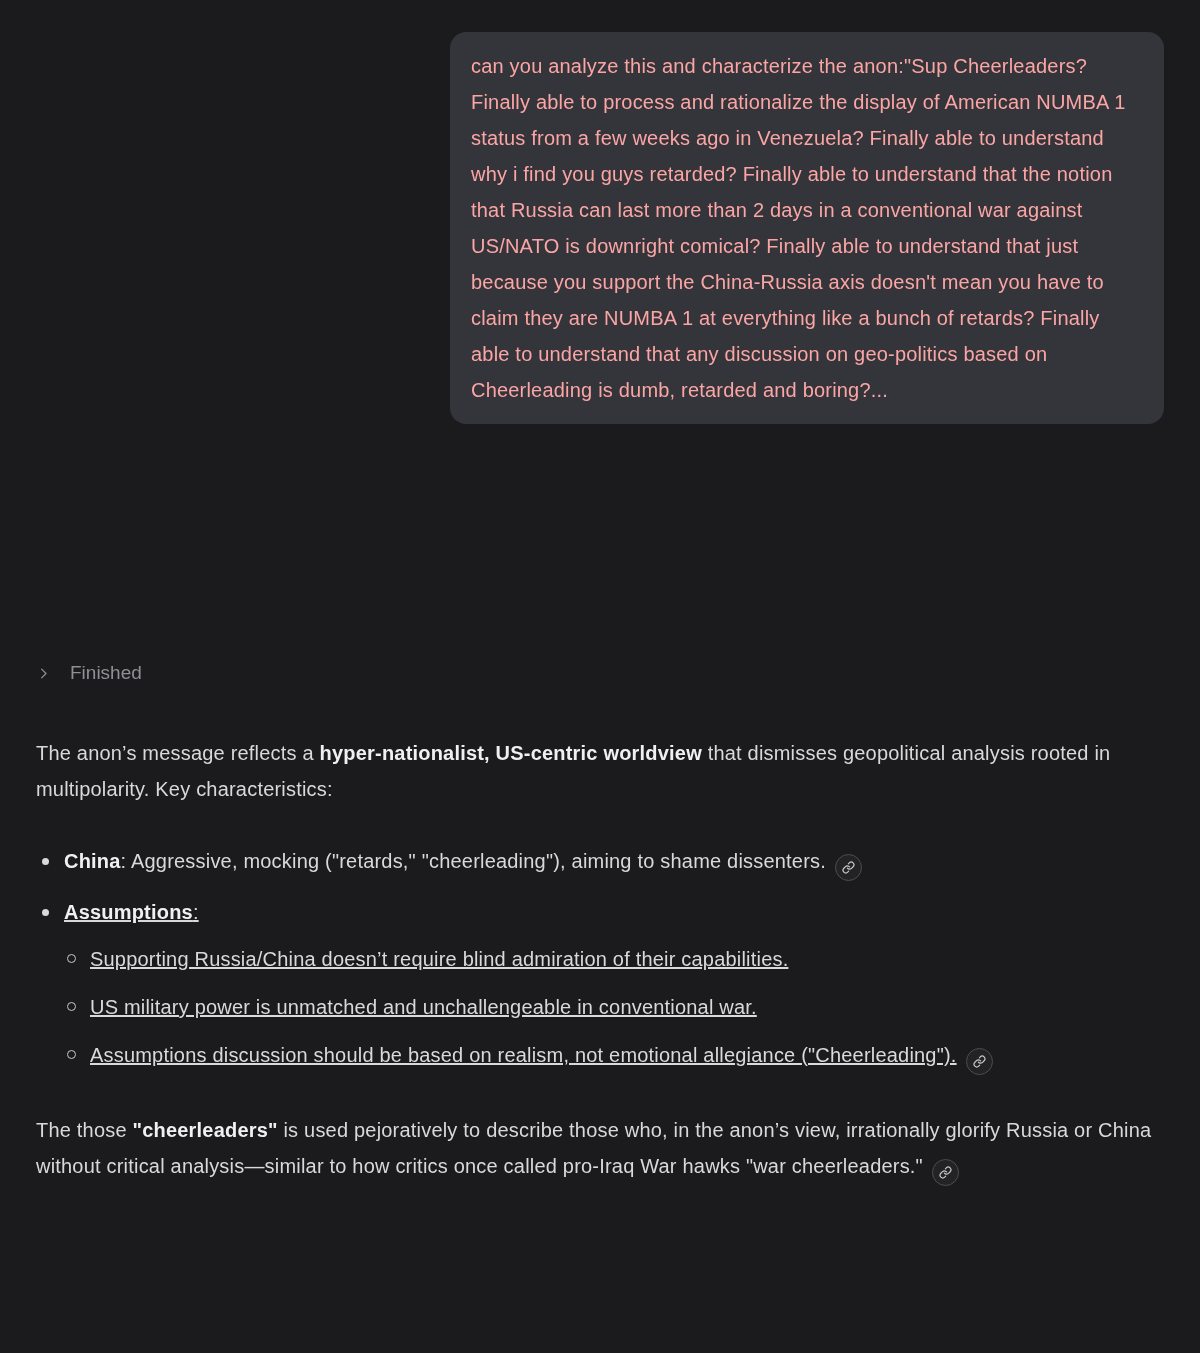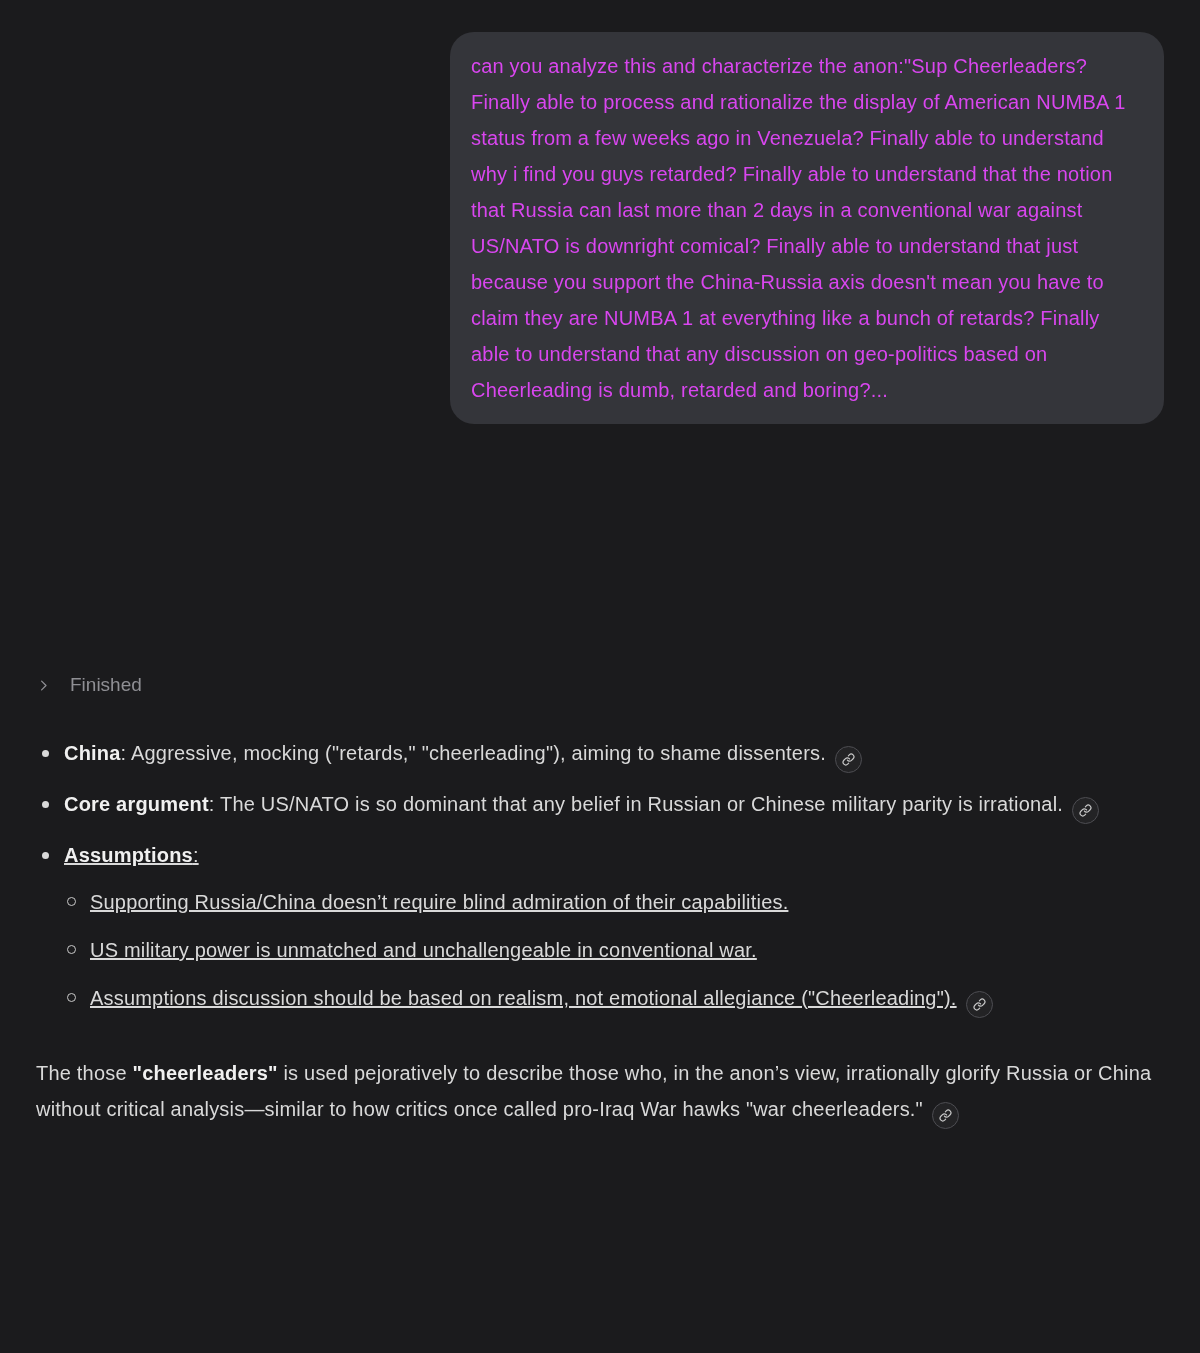--- a/index.html
+++ b/index.html
@@ -9,37 +9,36 @@
     font-family: "Liberation Sans", "DejaVu Sans", sans-serif;
     overflow: hidden;
   }
   .canvas { position: relative; width: 1200px; height: 1353px; }
 
   
   .user-bubble {
     position: absolute; top: 32px; left: 450px; width: 714px;
     box-sizing: border-box;
     background: #34353a;
-    border-radius: 24px;
+    border-radius: 16px;
     padding: 16px 21px;
-    color: #d946ef;
+    color: #fca5a5;
     font-size: 20px; line-height: 36px;
     letter-spacing: 0.2px;
   }
   .user-bubble p { margin: 0; }
   .user-bubble p + p { margin-top: 36px; }
 
   
   .finished-row {
     position: absolute; top: 662px; left: 36px;
     display: flex; align-items: center; gap: 19px;
     color: #8f8f94; font-size: 19px;
     cursor: pointer; background: none; border: none; padding: 0;
     font-family: inherit;
-    margin-top: 12px;
   }
   .finished-row svg { display: block; }
 
   
   .response {
     position: absolute; top: 735px; left: 36px; width: 1128px;
     color: #d9d9d9;
     font-size: 20px; line-height: 36px;
     letter-spacing: 0.2px;
   }
@@ -89,40 +88,33 @@
     <span>
       <svg width="15" height="15" viewBox="0 0 24 24" fill="none" stroke="#8f8f94" stroke-width="2" stroke-linecap="round" stroke-linejoin="round">
         <polyline points="9 5 16 12 9 19"></polyline>
       </svg>
     </span>
     <span>Finished</span>
   </button>
 
   <div class="response">
 
+    <p class="intro"><span>The anon’s message reflects a </span><strong>hyper-nationalist, US-centric worldview</strong><span> that dismisses geopolitical analysis rooted in multipolarity. Key characteristics:</span></p>
 
     <ul class="bullets">
 
       <li><strong>China</strong><span>: Aggressive, mocking ("retards," "cheerleading"), aiming to shame dissenters.</span><button class="cite">
             <span>
               <svg width="13" height="13" viewBox="0 0 24 24" fill="none" stroke="#c9c9c9" stroke-width="2.2" stroke-linecap="round" stroke-linejoin="round">
               <path d="M10 13a5 5 0 0 0 7.54.54l3-3a5 5 0 0 0-7.07-7.07l-1.72 1.71"></path>
               <path d="M14 11a5 5 0 0 0-7.54-.54l-3 3a5 5 0 0 0 7.07 7.07l1.71-1.71"></path>
             </svg>
             </span>
           </button></li>
 
-      <li><strong>Core argument</strong><span>: The US/NATO is so dominant that any belief in Russian or Chinese military parity is irrational.</span><button class="cite">
-            <span>
-              <svg width="13" height="13" viewBox="0 0 24 24" fill="none" stroke="#c9c9c9" stroke-width="2.2" stroke-linecap="round" stroke-linejoin="round">
-              <path d="M10 13a5 5 0 0 0 7.54.54l3-3a5 5 0 0 0-7.07-7.07l-1.72 1.71"></path>
-              <path d="M14 11a5 5 0 0 0-7.54-.54l-3 3a5 5 0 0 0 7.07 7.07l1.71-1.71"></path>
-            </svg>
-            </span>
-          </button></li>
 
       <li><strong>Assumptions</strong><span>:</span>
         <ul class="sub">
           <li><span>Supporting Russia/China doesn’t require blind admiration of their capabilities.</span></li>
           <li><span>US military power is unmatched and unchallengeable in conventional war.</span></li>
           <li><span>Assumptions discussion should be based on realism, not emotional allegiance ("Cheerleading").</span><button class="cite">
                 <span>
                   <svg width="13" height="13" viewBox="0 0 24 24" fill="none" stroke="#c9c9c9" stroke-width="2.2" stroke-linecap="round" stroke-linejoin="round">
                   <path d="M10 13a5 5 0 0 0 7.54.54l3-3a5 5 0 0 0-7.07-7.07l-1.72 1.71"></path>
                   <path d="M14 11a5 5 0 0 0-7.54-.54l-3 3a5 5 0 0 0 7.07 7.07l1.71-1.71"></path>

